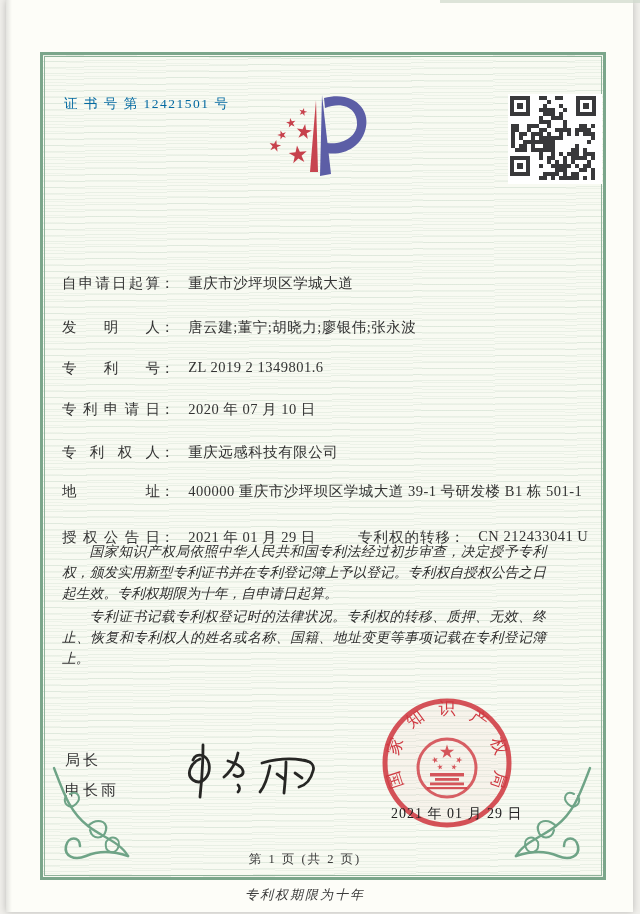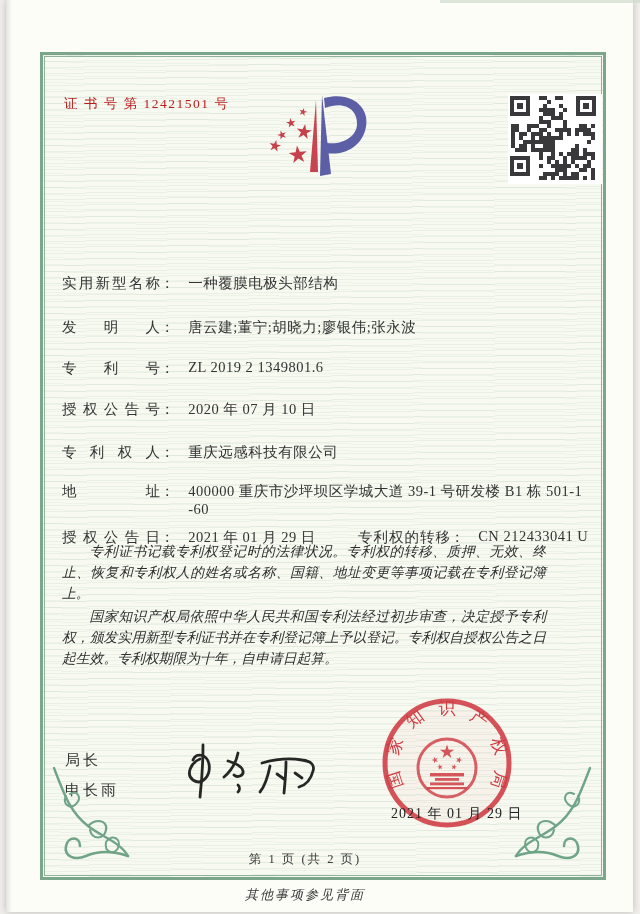--- a/index.html
+++ b/index.html
@@ -11,21 +11,21 @@
          background:linear-gradient(90deg,rgba(0,0,0,.10),rgba(0,0,0,0));}
   .scan-strip{position:absolute;right:0;top:0;width:200px;height:3px;background:#cfd8cc;opacity:.7;}
 
   .frame{position:absolute;left:40px;top:52px;width:560px;height:822px;
          border:3px solid #7ba68b;background:#f8faf2;
          background-image:
            repeating-linear-gradient(179.3deg, rgba(128,168,138,.13) 0 1px, transparent 1px 6px),
            repeating-linear-gradient(180.8deg, rgba(128,168,138,.09) 0 1px, transparent 1px 7px);}
   .frame::after{content:"";position:absolute;inset:1px;border:1px solid #8fb29a;pointer-events:none;}
 
-  .cert-no{position:absolute;left:64px;top:95px;font-size:13.5px;color:#b91c1c;letter-spacing:1.5px;}
+  .cert-no{position:absolute;left:64px;top:95px;font-size:13.5px;color:#0369a1;letter-spacing:1.5px;}
 
   .logo{position:absolute;left:258px;top:84px;width:120px;height:110px;}
   .qr{position:absolute;left:508px;top:94px;width:90px;height:86px;background:#fff;padding:2px;}
   .qr-grid{position:relative;width:86px;height:82px;}
   .qr-cell{position:absolute;width:4px;height:4px;background:#39393b;}
   .qr-finder{position:absolute;width:12px;height:12px;border:4px solid #39393b;background:#fff;}
   .qr-finder::after{content:"";position:absolute;left:3px;top:3px;width:6px;height:6px;background:#39393b;}
   .qr-finder.tl{left:0;top:0;} .qr-finder.tr{right:0;top:0;} .qr-finder.bl{left:0;bottom:2px;}
 
   .title{position:absolute;left:40px;top:196px;width:560px;text-align:center;
@@ -249,56 +249,56 @@
         <div class="qr-cell" style="left: 61px; top: 80px;"></div>
         <div class="qr-cell" style="left: 65px; top: 80px;"></div>
         <div class="qr-cell" style="left: 73px; top: 80px;"></div>
         <div class="qr-cell" style="left: 81px; top: 80px;"></div>
       </div>
   </div>
 
 
   <div class="rows">
     <div class="frow" style="top:2px">
-      <span class="flabel">实用新型名称</span><span class="fcolon">：</span>
-      <span class="fvalue">一种覆膜电极头部结构</span>
+      <span class="flabel">自申请日起算</span><span class="fcolon">：</span>
+      <span class="fvalue">重庆市沙坪坝区学城大道</span>
     </div>
     <div class="frow" style="top:46px">
       <span class="flabel">发明人</span><span class="fcolon">：</span>
       <span class="fvalue">唐云建;董宁;胡晓力;廖银伟;张永波</span>
     </div>
     <div class="frow" style="top:87px">
       <span class="flabel">专利号</span><span class="fcolon">：</span>
       <span class="fvalue">ZL 2019 2 1349801.6</span>
     </div>
     <div class="frow" style="top:128px">
-      <span class="flabel">授权公告号</span><span class="fcolon">：</span>
+      <span class="flabel">专利申请日</span><span class="fcolon">：</span>
       <span class="fvalue">2020 年 07 月 10 日</span>
     </div>
     <div class="frow" style="top:171px">
       <span class="flabel">专利权人</span><span class="fcolon">：</span>
       <span class="fvalue">重庆远感科技有限公司</span>
     </div>
     <div class="frow" style="top:210px">
       <span class="flabel">地址</span><span class="fcolon">：</span>
-      <span class="fvalue"><span class="vline">400000 重庆市沙坪坝区学城大道 39-1 号研发楼 B1 栋 501-1</span><span class="vline">-60</span></span>
+      <span class="fvalue"><span class="vline">400000 重庆市沙坪坝区学城大道 39-1 号研发楼 B1 栋 501-1</span></span>
     </div>
     <div class="frow frow2col" style="top:256px">
       <span class="flabel">授权公告日</span><span class="fcolon">：</span>
       <span class="fvalue">2021 年 01 月 29 日</span>
       <span class="col2">
         <span class="flabel small">专利权的转移</span><span class="fcolon">：</span>
         <span class="fvalue">CN 212433041 U</span>
       </span>
     </div>
   </div>
 
   <div class="paras">
+    <p>国家知识产权局依照中华人民共和国专利法经过初步审查，决定授予专利权，颁发实用新型专利证书并在专利登记簿上予以登记。专利权自授权公告之日起生效。专利权期限为十年，自申请日起算。</p>
     <p>专利证书记载专利权登记时的法律状况。专利权的转移、质押、无效、终止、恢复和专利权人的姓名或名称、国籍、地址变更等事项记载在专利登记簿上。</p>
-    <p>国家知识产权局依照中华人民共和国专利法经过初步审查，决定授予专利权，颁发实用新型专利证书并在专利登记簿上予以登记。专利权自授权公告之日起生效。专利权期限为十年，自申请日起算。</p>
   </div>
 
   <div class="director">
     <div>局长</div>
     <div>申长雨</div>
   </div>
 
   <svg class="signature" viewBox="0 0 150 62" fill="none" stroke="#262624" stroke-width="2.8" stroke-linecap="round">
     <path d="M22,20 C12,24 8,36 15,41 C24,47 33,37 31,25 C29,15 18,13 15,21"></path>
     <path d="M25,6 C25,20 24,40 22,58"></path>
@@ -347,14 +347,14 @@
   </svg>
   <svg class="ornament br" viewBox="0 0 88 108" fill="none" stroke="#6fa487" stroke-linecap="round">
     <path stroke-width="2.4" d="M10,4 C20,30 26,48 44,62 C58,73 76,78 84,92"></path>
     <path stroke-width="2.2" d="M44,62 C52,54 64,56 62,66 C60,76 48,76 46,66"></path>
     <path stroke-width="2.6" d="M84,92 C72,88 56,86 42,92 C30,97 20,92 22,82 C24,72 36,72 36,82"></path>
     <path stroke-width="2" d="M26,30 C34,26 38,34 32,40 C26,46 18,40 22,32"></path>
     <path stroke-width="2" d="M62,78 C68,70 78,74 74,84 C70,92 60,88 62,78"></path>
   </svg>
 
   <div class="footer-page">第 1 页 (共 2 页)</div>
-  <div class="back-note">其他事项参见背面</div>
+  <div class="back-note">专利权期限为十年</div>
 </div>
 
 </body></html>

